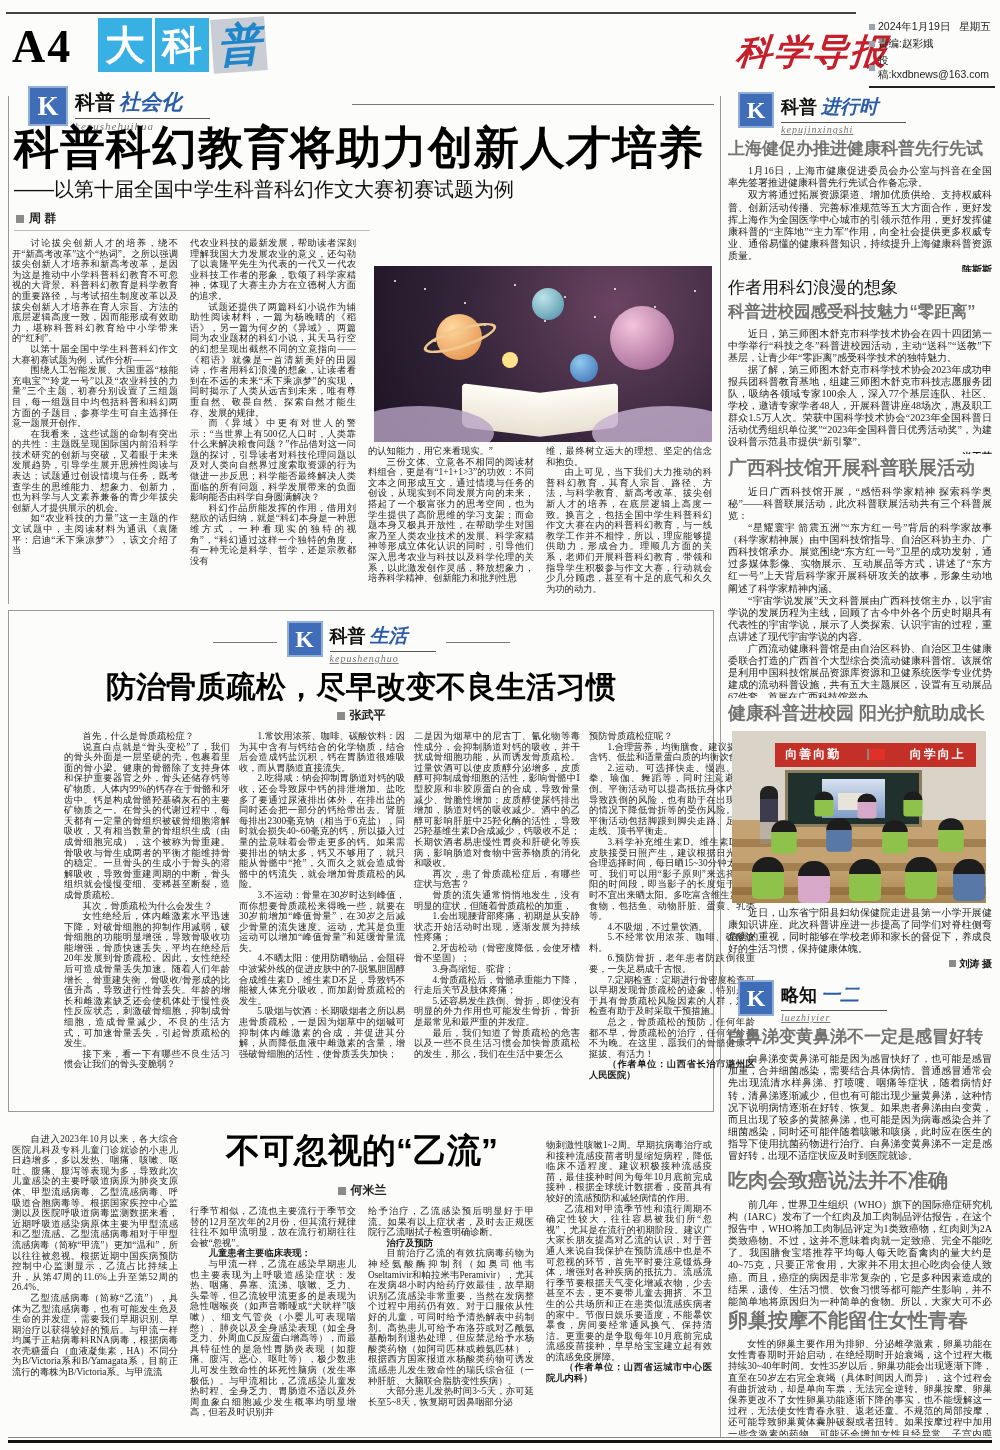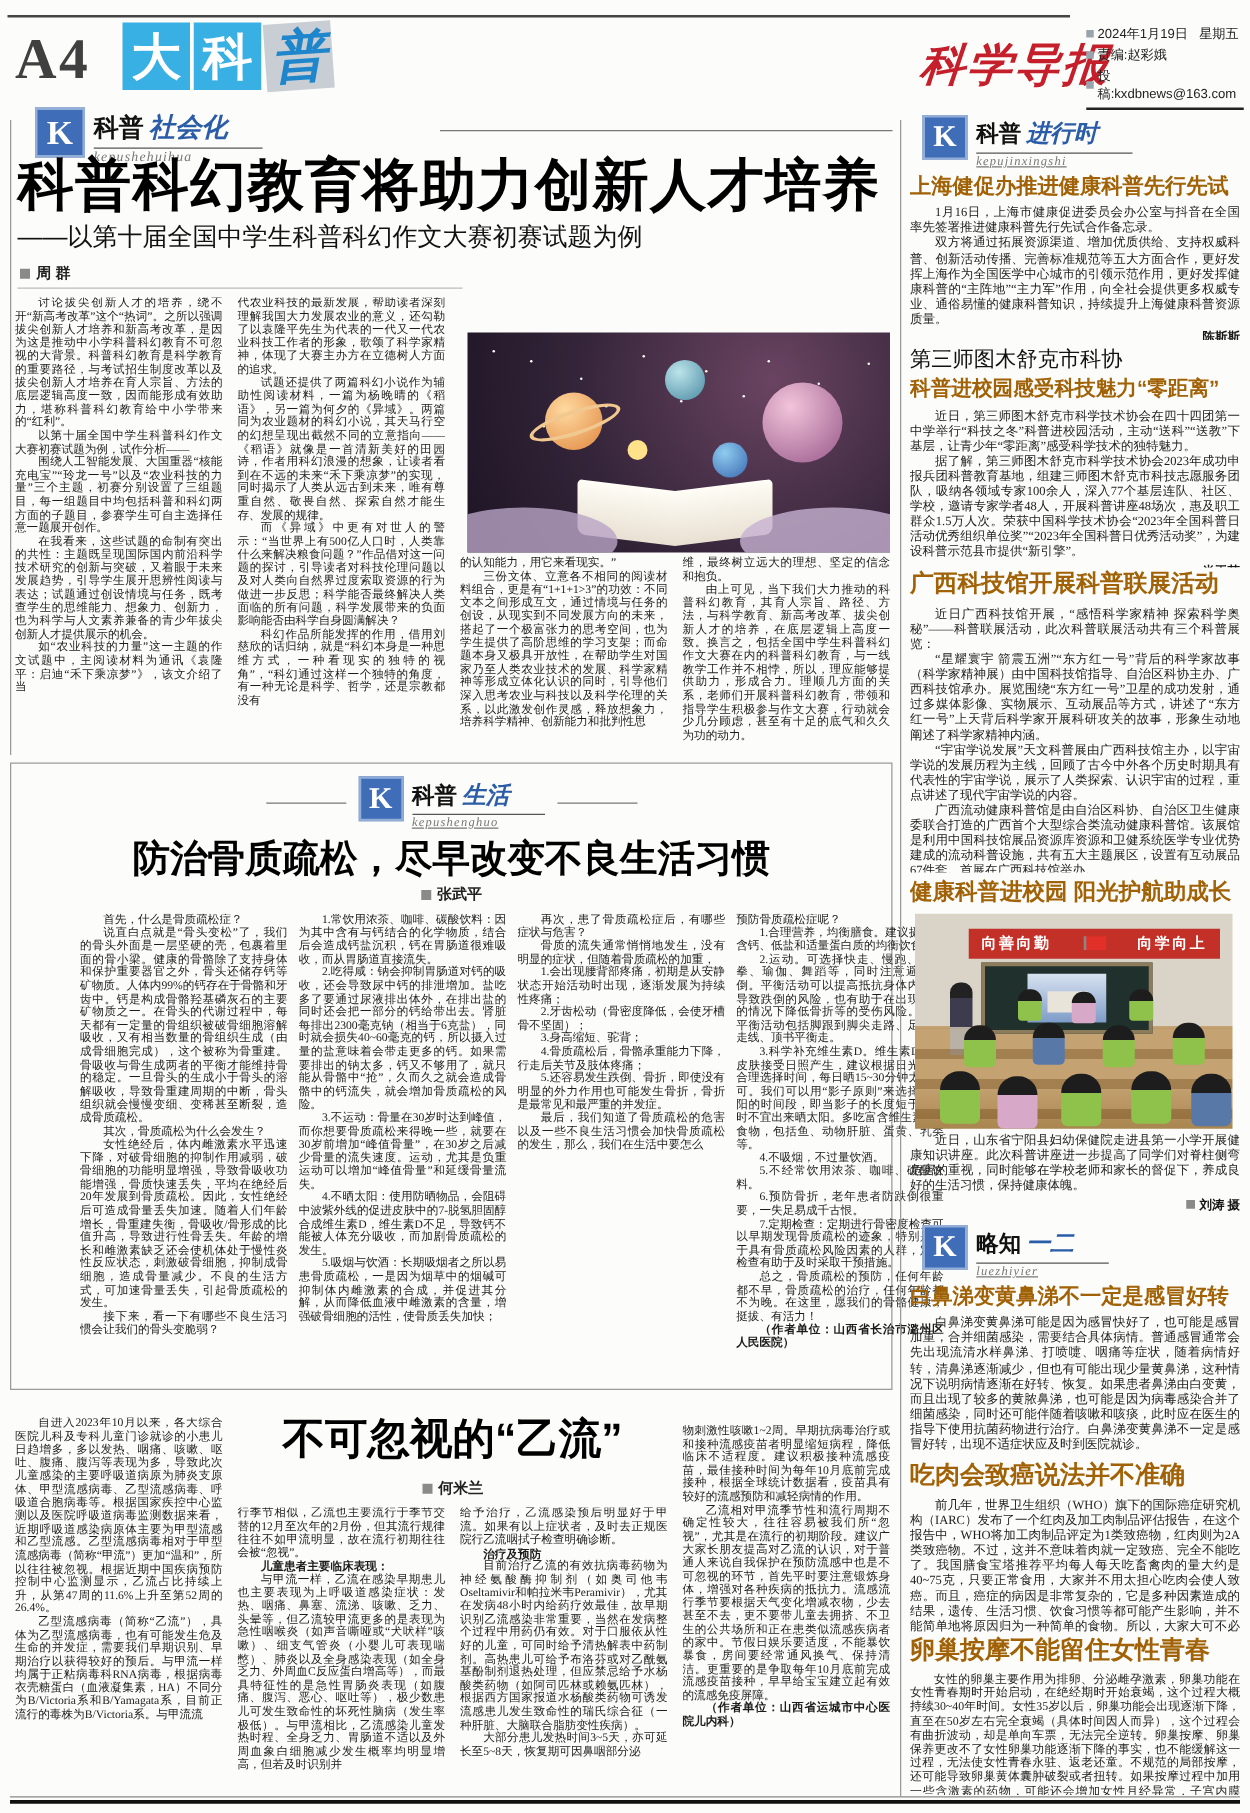--- a/index.html
+++ b/index.html
@@ -1,21 +1,21 @@
 <!DOCTYPE html>
 <html><head>
 <meta charset="utf-8">
 <style>
 *{margin:0;padding:0;box-sizing:border-box;}
 html,body{width:1000px;height:1450px;}
 body{position:relative;background:#fcfcfa;color:#151515;font-family:"Liberation Serif","DejaVu Serif",serif;overflow:hidden;}
 .abs{position:absolute;}
 .rule{position:absolute;background:#444;}
 
-#page-no{left:12px;top:20px;font:bold 46px "Liberation Serif",serif;letter-spacing:2px;color:#404040;}
+#page-no{left:12px;top:20px;font:bold 46px "Liberation Serif",serif;letter-spacing:2px;color:#000000;}
 .tile{width:54px;height:54px;display:flex;align-items:center;justify-content:center;font:bold 40px "Liberation Sans",sans-serif;}
 .tile.blue{background:#39b0e4;color:#fff;}
 .tile.gray{background:#c8ced3;color:#1f86cc;font:bold italic 44px "Liberation Serif",serif;transform:rotate(-4deg);}
 #masthead{left:736px;top:28px;color:#c41f2a;font:bold italic 36px "Liberation Serif",serif;transform:skewX(-5deg);letter-spacing:2px;}
 #head-info{left:869px;top:20px;width:126px;font:10.5px "Liberation Sans",sans-serif;color:#222;border-bottom:2px solid #222;padding-bottom:4px;}
 #head-info .row{display:flex;align-items:center;gap:3px;margin-bottom:3px;}
 #head-info .sq{width:6px;height:6px;background:#9aa4ad;display:inline-block;flex:none;}
 
 .khead{position:absolute;display:flex;gap:7px;align-items:flex-start;}
 .klogo{width:40px;height:40px;flex:none;background:#3f6db8;border:2px solid #93aed6;color:#fff;display:flex;align-items:center;justify-content:center;font:bold 27px "Liberation Serif",serif;}
@@ -53,21 +53,21 @@
 #life-box{left:8px;top:610px;width:706px;height:502px;border:1px solid #9a9a9a;background:#fcfcfa;}
 #life-head{position:absolute;left:0;top:10px;width:704px;display:flex;justify-content:center;align-items:center;gap:10px;}
 #life-head .hline{width:64px;height:1px;background:#777;}
 #life-headline{position:absolute;left:0;top:56px;width:704px;text-align:center;font:900 30px "Liberation Sans",sans-serif;color:#000;}
 #life-byline{position:absolute;left:0;top:96px;width:704px;display:flex;justify-content:center;}
 
 #flu-headline{left:182px;top:1128px;width:360px;text-align:center;font:900 34px "Liberation Sans",sans-serif;color:#000;}
 #flu-byline{left:182px;top:1182px;width:360px;display:flex;justify-content:center;}
 
 .rart{position:absolute;left:728px;width:264px;overflow:hidden;}
-.rhl{font-family:"Liberation Sans",sans-serif;font-weight:bold;color:#a16207;line-height:1.25;}
+.rhl{font-family:"Liberation Sans",sans-serif;font-weight:bold;color:#737373;line-height:1.25;}
 .rkicker{font:17px "Liberation Sans",sans-serif;color:#111;margin-bottom:2px;}
 .rbody{font-size:10px;line-height:12.1px;text-align:justify;color:#1c1c1c;margin-top:6px;}
 .rbody p{text-indent:2em;}
 .rauthor{text-align:right;font-weight:bold;font-size:10px;margin-top:1px;}
 .rcredit{display:flex;justify-content:flex-end;align-items:center;gap:4px;font-weight:bold;font-size:10px;margin-top:2px;}
 .rcredit .sq{width:7px;height:7px;background:#8a8a8a;}
 
 #photo{position:relative;margin:6px 0 4px 4px;width:254px;height:172px;background:linear-gradient(#d9d3c8 0 52%,#c4a271 52% 80%,#a9854f);overflow:hidden;}
 #photo .banner{position:absolute;top:7%;left:17%;right:4%;height:14%;background:#c23028;color:#fff;display:flex;justify-content:space-between;align-items:center;padding:0 10px;font:bold 12px "Liberation Sans",sans-serif;letter-spacing:2px;}
 #photo .flag{width:18px;height:11px;background:#e03028;border-left:2px solid #888;}
@@ -198,20 +198,21 @@
         <p>接下来，看一下有哪些不良生活习惯会让我们的骨头变脆弱？</p>
       </div>
     <div class="col" style="width:166px;">
         <p>1.常饮用浓茶、咖啡、碳酸饮料：因为其中含有与钙结合的化学物质，结合后会造成钙盐沉积，钙在胃肠道很难吸收，而从胃肠道直接流失。</p>
         <p>2.吃得咸：钠会抑制胃肠道对钙的吸收，还会导致尿中钙的排泄增加。盐吃多了要通过尿液排出体外，在排出盐的同时还会把一部分的钙给带出去。肾脏每排出2300毫克钠（相当于6克盐），同时就会损失40~60毫克的钙，所以摄入过量的盐意味着会带走更多的钙。如果需要排出的钠太多，钙又不够用了，就只能从骨骼中“抢”，久而久之就会造成骨骼中的钙流失，就会增加骨质疏松的风险。</p>
         <p>3.不运动：骨量在30岁时达到峰值，而你想要骨质疏松来得晚一些，就要在30岁前增加“峰值骨量”，在30岁之后减少骨量的流失速度。运动，尤其是负重运动可以增加“峰值骨量”和延缓骨量流失。</p>
         <p>4.不晒太阳：使用防晒物品，会阻碍中波紫外线的促进皮肤中的7-脱氢胆固醇合成维生素D，维生素D不足，导致钙不能被人体充分吸收，而加剧骨质疏松的发生。</p>
         <p>5.吸烟与饮酒：长期吸烟者之所以易患骨质疏松，一是因为烟草中的烟碱可抑制体内雌激素的合成，并促进其分解，从而降低血液中雌激素的含量，增强破骨细胞的活性，使骨质丢失加快；</p>
       </div>
     <div class="col" style="width:166px;">
+        <p class="cont">二是因为烟草中的尼古丁、氰化物等毒性成分，会抑制肠道对钙的吸收，并干扰成骨细胞功能，从而诱发骨质疏松。过量饮酒可以使皮质醇分泌增多，皮质醇可抑制成骨细胞的活性，影响骨骼中Ⅰ型胶原和非胶原蛋白的合成，导致骨量减少、骨脆性增加；皮质醇使尿钙排出增加，肠道对钙的吸收减少。酒中的乙醇可影响肝脏中25羟化酶的活性，导致25羟基维生素D合成减少，钙吸收不足；长期饮酒者易患慢性胃炎和肝硬化等疾病，影响肠道对食物中营养物质的消化和吸收。</p>
         <p>再次，患了骨质疏松症后，有哪些症状与危害？</p>
         <p>骨质的流失通常悄悄地发生，没有明显的症状，但随着骨质疏松的加重，</p>
         <p>1.会出现腰背部疼痛，初期是从安静状态开始活动时出现，逐渐发展为持续性疼痛；</p>
         <p>2.牙齿松动（骨密度降低，会使牙槽骨不坚固）；</p>
         <p>3.身高缩短、驼背；</p>
         <p>4.骨质疏松后，骨骼承重能力下降，行走后关节及肢体疼痛；</p>
         <p>5.还容易发生跌倒、骨折，即使没有明显的外力作用也可能发生骨折，骨折是最常见和最严重的并发症。</p>
         <p>最后，我们知道了骨质疏松的危害以及一些不良生活习惯会加快骨质疏松的发生，那么，我们在生活中要怎么</p>
       </div>
     <div class="col" style="width:166px;">
@@ -273,21 +274,21 @@
 <div class="rart" style="top:138px;height:134px;">
   <div class="rhl" style="font-size:17px;">上海健促办推进健康科普先行先试</div>
   <div class="rbody">
       <p>1月16日，上海市健康促进委员会办公室与抖音在全国率先签署推进健康科普先行先试合作备忘录。</p>
       <p>双方将通过拓展资源渠道、增加优质供给、支持权威科普、创新活动传播、完善标准规范等五大方面合作，更好发挥上海作为全国医学中心城市的引领示范作用，更好发挥健康科普的“主阵地”“主力军”作用，向全社会提供更多权威专业、通俗易懂的健康科普知识，持续提升上海健康科普资源质量。</p>
     </div>
   <div class="rauthor">陈斯斯</div>
 </div>
 
 <div class="rart" style="top:276px;height:178px;">
-  <div class="rkicker">第三师图木舒克市科协</div>
+  <div class="rkicker">作者用科幻浪漫的想象</div>
   <div class="rhl" style="font-size:16.5px;">科普进校园感受科技魅力“零距离”</div>
   <div class="rbody">
       <p>近日，第三师图木舒克市科学技术协会在四十四团第一中学举行“科技之冬”科普进校园活动，主动“送科”“送教”下基层，让青少年“零距离”感受科学技术的独特魅力。</p>
       <p>据了解，第三师图木舒克市科学技术协会2023年成功申报兵团科普教育基地，组建三师图木舒克市科技志愿服务团队，吸纳各领域专家100余人，深入77个基层连队、社区、学校，邀请专家学者48人，开展科普讲座48场次，惠及职工群众1.5万人次。荣获中国科学技术协会“2023年全国科普日活动优秀组织单位奖”“2023年全国科普日优秀活动奖”，为建设科普示范县市提供“新引擎”。</p>
     </div>
   <div class="rauthor">肖玉莹</div>
 </div>
 
 <div class="rart" style="top:456px;height:242px;">
   <div class="rhl" style="font-size:19px;">广西科技馆开展科普联展活动</div>

